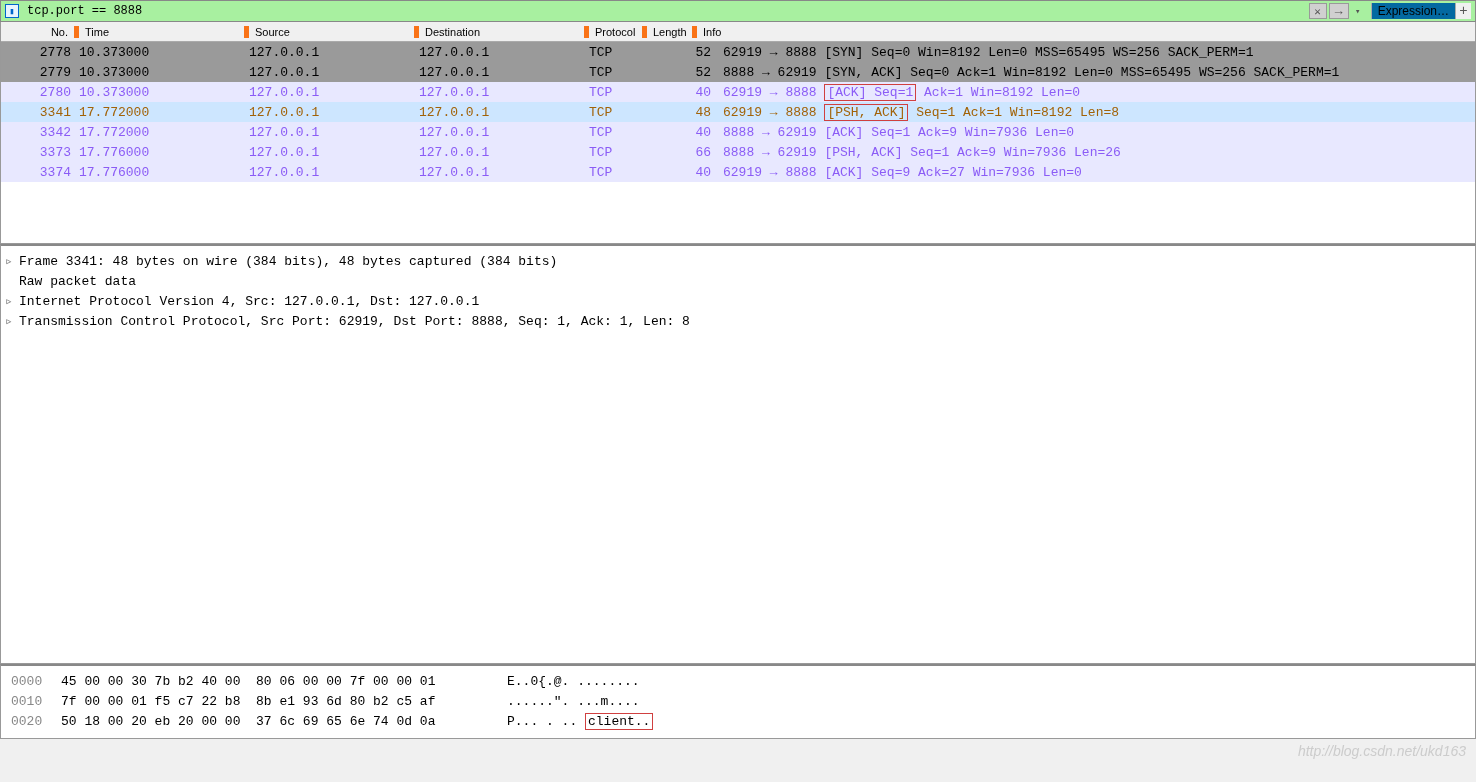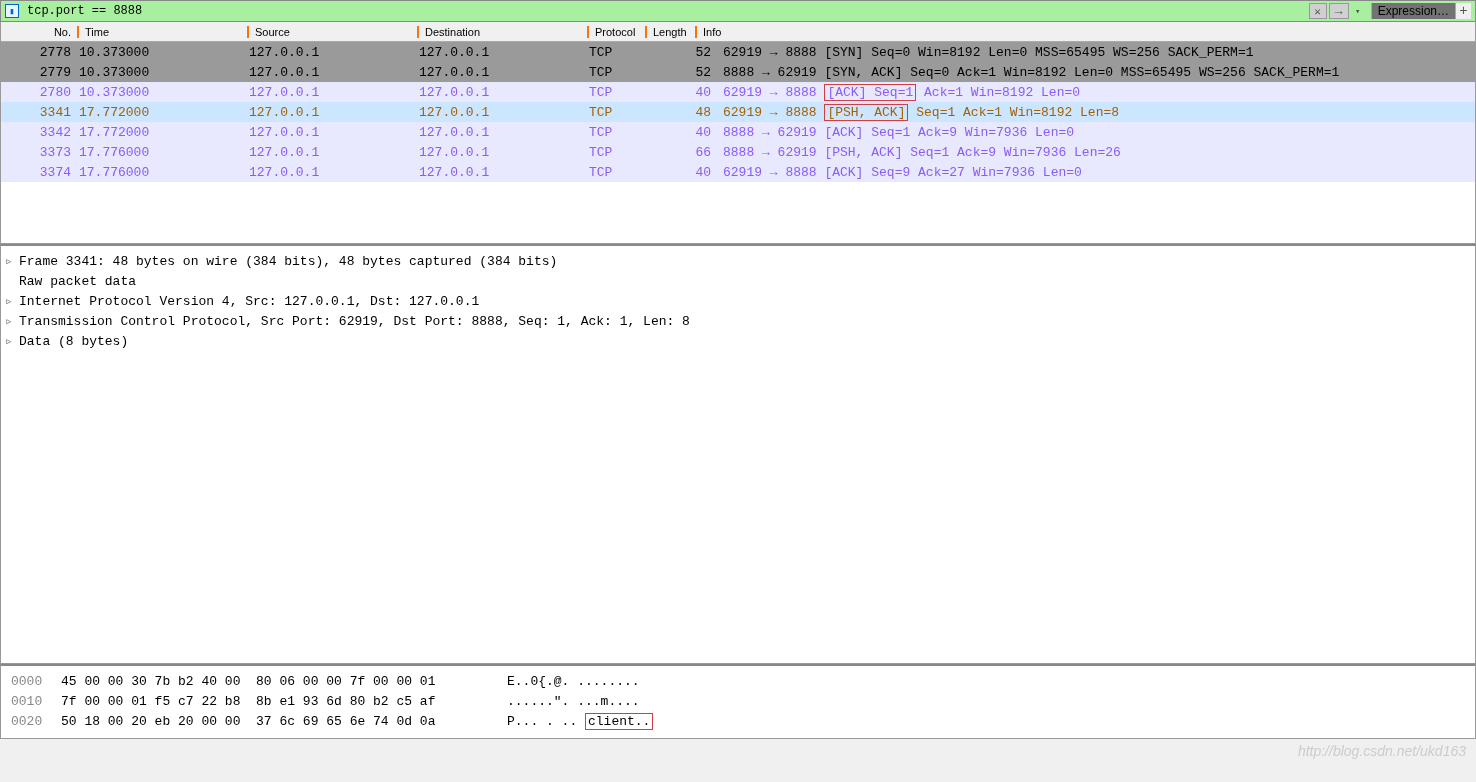--- a/index.html
+++ b/index.html
@@ -4,26 +4,26 @@
 <style>
 * { box-sizing: border-box; margin: 0; padding: 0; }
 body { font-family: "Courier New", monospace; font-size: 13px; background: #f0f0f0; width: 1476px; }
 
 .filter-bar { display: flex; align-items: center; background: #a8f0a0; border: 1px solid #888; padding: 2px 4px; height: 22px; }
 .filter-icon { width: 14px; height: 14px; border: 1px solid #0066cc; background: #e8f4ff; display: flex; align-items: center; justify-content: center; margin-right: 4px; font-size: 9px; color: #0066cc; }
 .filter-input { flex: 1; background: transparent; border: none; font-family: inherit; font-size: 12px; padding: 0 4px; outline: none; }
 .filter-clear { width: 18px; height: 16px; background: #d0d0d0; border: 1px solid #999; color: #555; display: flex; align-items: center; justify-content: center; font-size: 11px; margin-right: 2px; cursor: pointer; }
 .filter-arrow { width: 20px; height: 16px; background: #d0d0d0; border: 1px solid #999; color: #555; display: flex; align-items: center; justify-content: center; font-size: 13px; margin-right: 2px; cursor: pointer; }
 .filter-dd { width: 14px; height: 16px; color: #555; display: flex; align-items: center; justify-content: center; font-size: 9px; margin-right: 6px; cursor: pointer; }
-.expr-label { font-family: sans-serif; font-size: 12px; padding: 0 6px; background: #737373; border-left: 1px solid #aaa; height: 100%; display: flex; align-items: center; cursor: pointer; }
+.expr-label { font-family: sans-serif; font-size: 12px; padding: 0 6px; background: #0369a1; border-left: 1px solid #aaa; height: 100%; display: flex; align-items: center; cursor: pointer; }
 .plus-tab { width: 16px; text-align: center; font-size: 14px; color: #555; background: #f0f0f0; border-left: 1px solid #aaa; height: 100%; display: flex; align-items: center; justify-content: center; cursor: pointer; }
 
 .pkt-list { background: #fff; border: 1px solid #999; border-top: none; height: 222px; overflow: hidden; }
 .pkt-header { display: flex; background: #f0f0f0; border-bottom: 1px solid #aaa; font-family: sans-serif; font-size: 11px; height: 20px; align-items: center; }
-.pkt-header span { padding: 0 6px; border-right: 2px solid #f97316; }
+.pkt-header span { padding: 0 6px; border-right: 5px solid #f97316; }
 .pkt-row { display: flex; height: 20px; align-items: center; font-size: 13px; white-space: nowrap; cursor: pointer; }
 .c-no { width: 78px; text-align: right; padding-right: 8px; }
 .c-time { width: 170px; }
 .c-src { width: 170px; }
 .c-dst { width: 170px; }
 .c-proto { width: 58px; }
 .c-len { width: 50px; }
 .c-len2 { width: 70px; text-align: right; padding-right: 6px; }
 .c-info { flex: 1; padding-left: 6px; }
 .row-dark { background: #9a9a9a; color: #000000; }
@@ -132,21 +132,20 @@
         <span class="c-info">62919 → 8888 [ACK] Seq=9 Ack=27 Win=7936 Len=0</span>
       </div>
     </div>
 </div>
 
 <div class="details">
   <div class="detail-line"><span class="tri">▹</span><span>Frame 3341: 48 bytes on wire (384 bits), 48 bytes captured (384 bits)</span></div>
   <div class="detail-line indent"><span>Raw packet data</span></div>
   <div class="detail-line"><span class="tri">▹</span><span>Internet Protocol Version 4, Src: 127.0.0.1, Dst: 127.0.0.1</span></div>
   <div class="detail-line"><span class="tri">▹</span><span>Transmission Control Protocol, Src Port: 62919, Dst Port: 8888, Seq: 1, Ack: 1, Len: 8</span></div>
-  <div class="detail-line"><span class="tri">▹</span><span>Data (8 bytes)</span></div>
 </div>
 
 <div class="hex">
   <div id="hex-rows">
       <div class="hex-row"><span class="hex-off">0000</span><span class="hex-bytes">45 00 00 30 7b b2 40 00  80 06 00 00 7f 00 00 01</span><span class="hex-ascii">E..0{.@. ........</span></div>
       <div class="hex-row"><span class="hex-off">0010</span><span class="hex-bytes">7f 00 00 01 f5 c7 22 b8  8b e1 93 6d 80 b2 c5 af</span><span class="hex-ascii">......". ...m....</span></div>
       <div class="hex-row"><span class="hex-off">0020</span><span class="hex-bytes">50 18 00 20 eb 20 00 00  37 6c 69 65 6e 74 0d 0a</span><span class="hex-ascii">P... . .. <span class="hl-box">client..</span></span></div>
     </div>
 </div>
 <div class="watermark">http://blog.csdn.net/ukd163</div>

